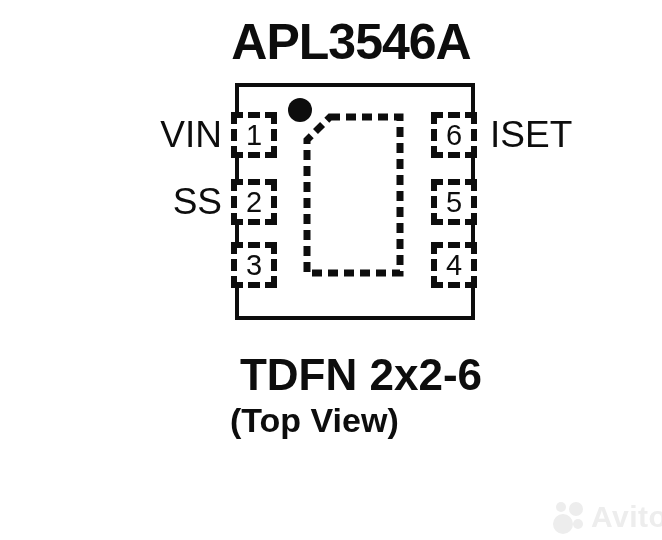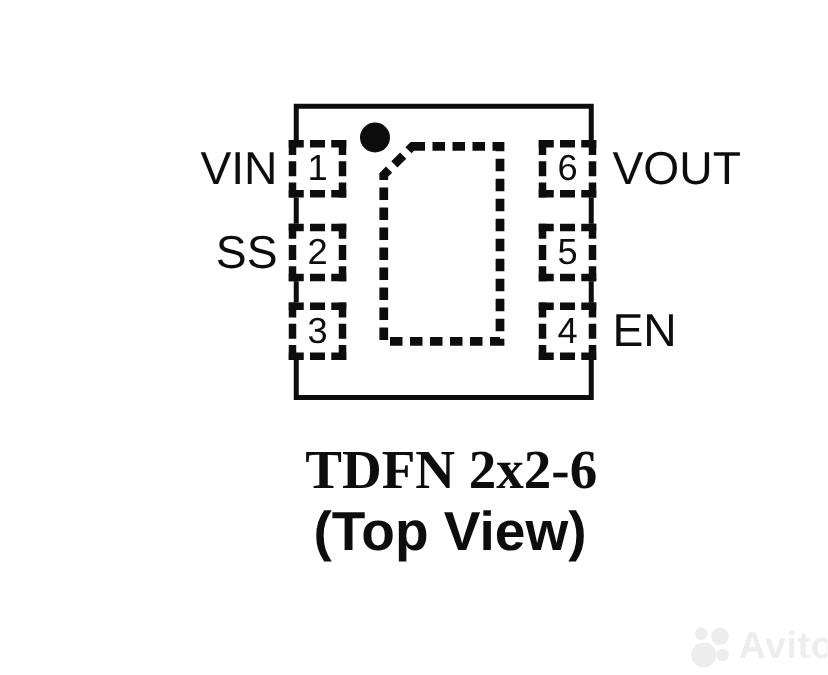--- a/index.html
+++ b/index.html
@@ -28,40 +28,41 @@
   .pin-right { left:431px; }
   .row-a { top:112px; } .row-b { top:179px; } .row-c { top:242px; }
   .pin-label {
     position:absolute; font-size:37px; font-weight:400; line-height:46px;
     white-space:nowrap;
   }
   .lbl-left  { right:440px; text-align:right; }
   .lbl-right { left:490px;  text-align:left; }
   .pkg-name {
     position:absolute; left:231px; top:350px; width:260px; text-align:center;
-    font-size:44px; font-weight:bold; white-space:nowrap;font-family:Liberation Serif, serif;
+    font-size:44px; font-weight:bold; white-space:nowrap;
   }
   .pkg-view {
-    position:absolute; left:230px; top:401px; width:260px; text-align:center;
-    font-size:44px; font-weight:bold; white-space:nowrap;
+    position:absolute; left:230px; top:401px; width:260px; 
+    font-size:34px; font-weight:bold; white-space:nowrap;
   }
   .watermark {
     position:absolute; left:552px; top:498px; height:38px;
     display:flex; align-items:center; gap:3px;
     color:#ededed;
   }
   .watermark-text {
     font-size:30px; font-weight:bold; letter-spacing:0.5px;
   }
 </style>
 </head>
 <body>
 
 <div class="stage">
 
+  <div class="title">APL3546A</div>
 
   <div class="chip-body"></div>
 
   <svg class="overlay-svg" width="662" height="540" viewBox="0 0 662 540">
     <path d="M 330 117 H 400 V 273 H 307 V 140 Z" fill="none" stroke="#0d0d0d" stroke-width="7" stroke-dasharray="10 6" stroke-linejoin="miter"></path>
     <circle cx="300" cy="110" r="12" fill="#0d0d0d"></circle>
   </svg>
 
   <div class="pin-pad pin-left row-a">
     <span>1</span>
@@ -79,22 +80,21 @@
   <div class="pin-pad pin-right row-b">
     <span>5</span>
   </div>
   <div class="pin-pad pin-right row-c">
     <span>4</span>
   </div>
 
   <div class="pin-label lbl-left row-b">SS</div>
   <div class="pin-label lbl-left row-a">VIN</div>
 
-  <div class="pin-label lbl-right row-a">VOUT</div>
-  <div class="pin-label lbl-right row-c">EN</div>
+  <div class="pin-label lbl-right row-a">ISET</div>
 
   <div class="pkg-name">TDFN 2x2-6</div>
   <div class="pkg-view">(Top View)</div>
 
   <div class="watermark">
     <svg width="36" height="36" viewBox="0 0 36 36">
       <circle cx="9" cy="8" r="5" fill="#ededed"></circle>
       <circle cx="24" cy="10" r="7" fill="#ededed"></circle>
       <circle cx="11" cy="25" r="10" fill="#ededed"></circle>
       <circle cx="26" cy="25" r="5" fill="#ededed"></circle>

